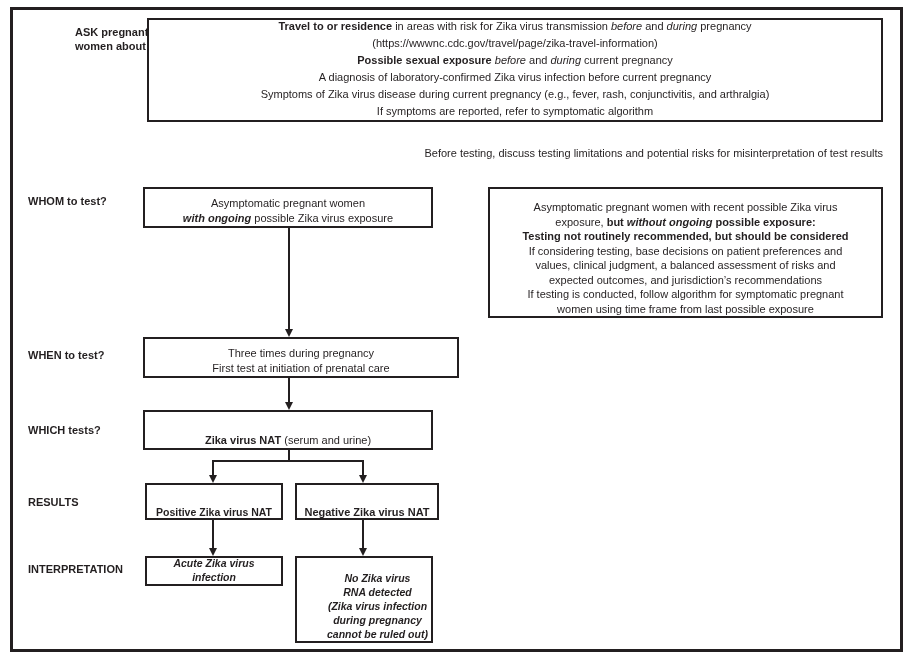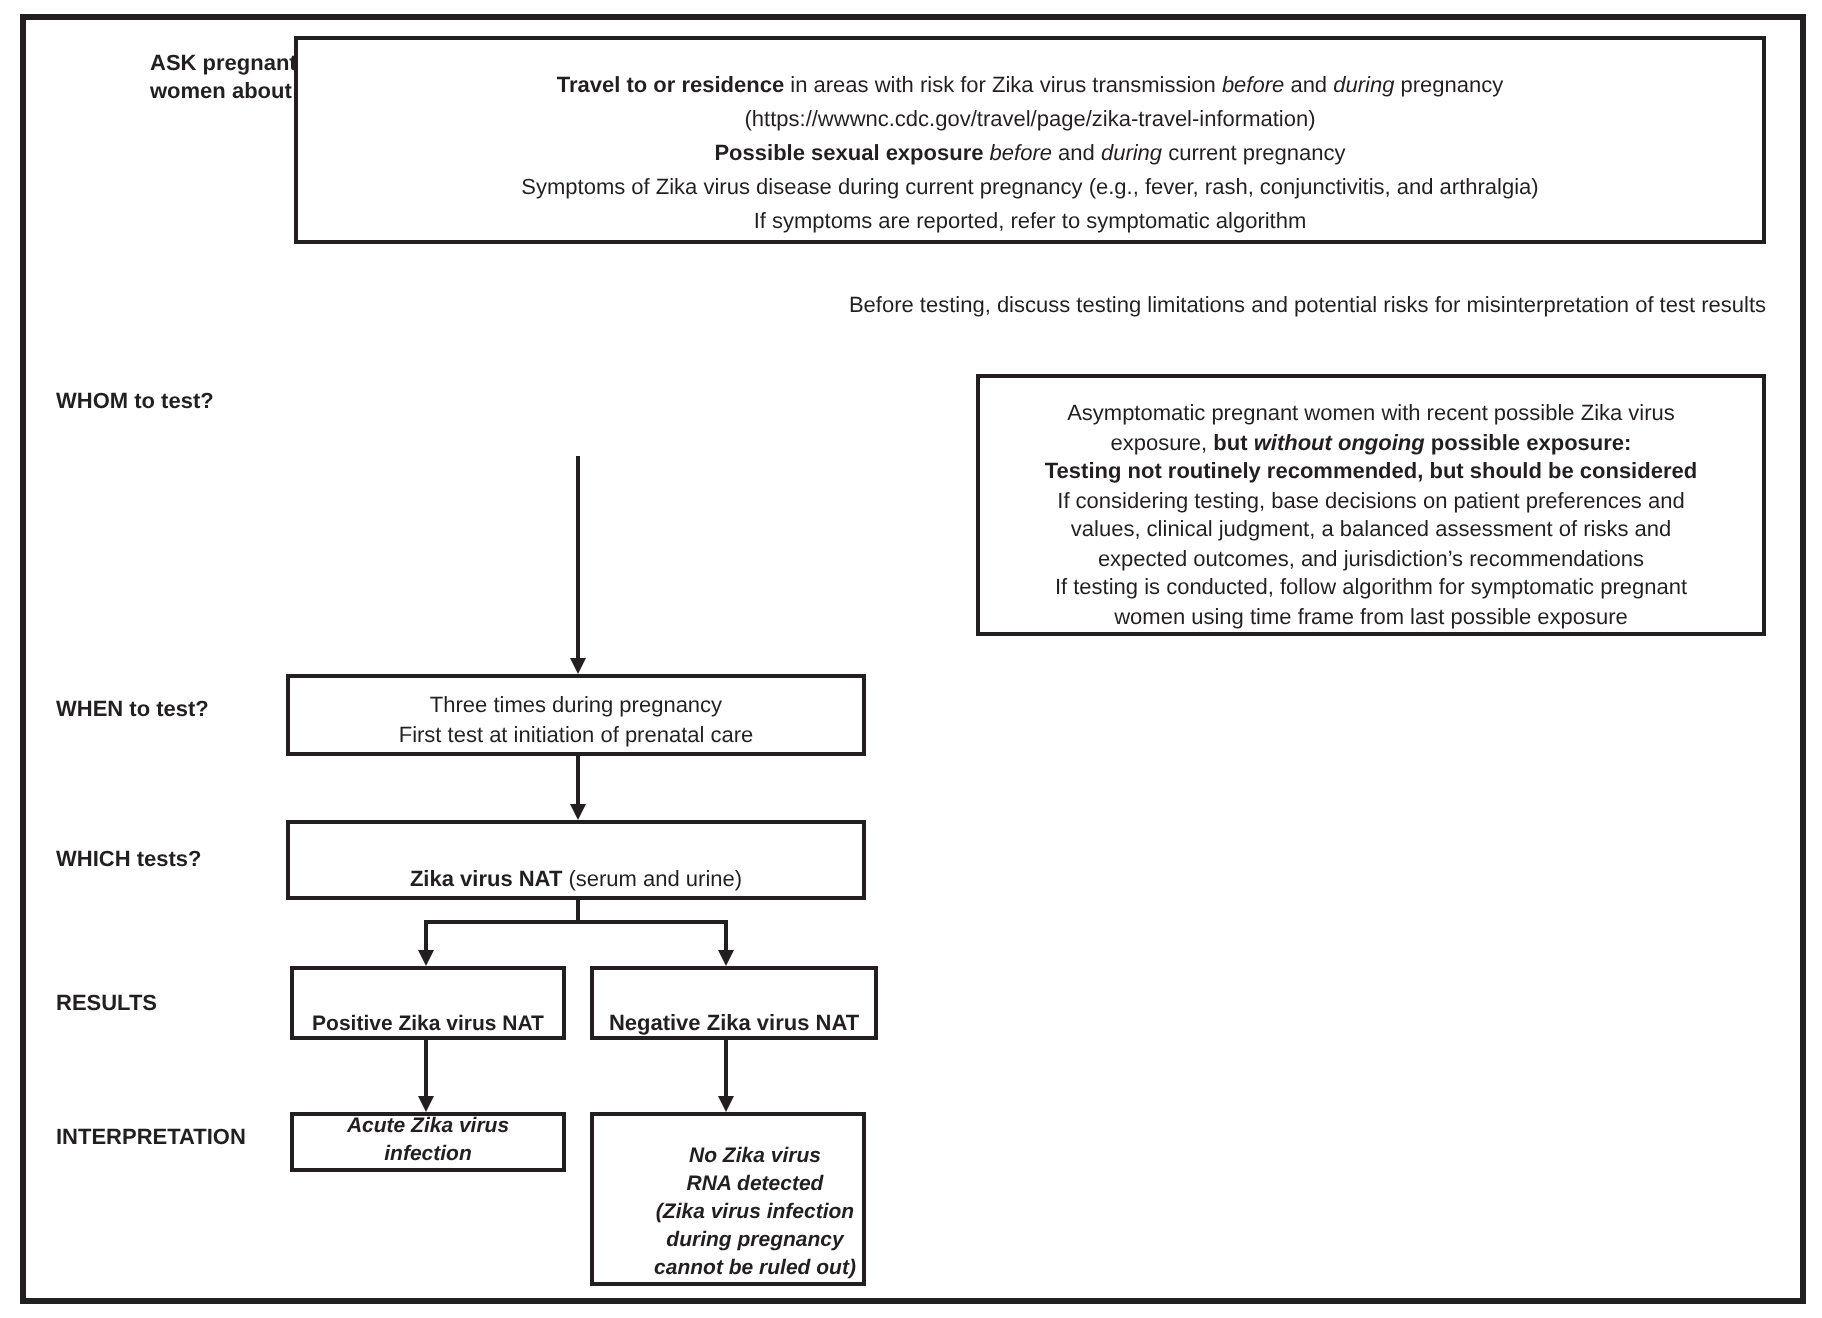--- a/index.html
+++ b/index.html
@@ -25,21 +25,21 @@
          justify-content:flex-end; text-align:center; }
   .tl { white-space:nowrap; }
   .b { font-weight:bold; }
   .i { font-style:italic; }
 
   #box-ask     { left:147px; top:18px;  width:736px; height:104px; line-height:17px; }
   .note        { position:absolute; left:147px; top:146px; width:736px;
                  text-align:right; line-height:14px; }
   #box-whom    { left:143px; top:187px; width:290px; height:41px; line-height:15px; }
   #box-noongoing { left:488px; top:187px; width:395px; height:131px; line-height:14.5px; }
-  #box-when    { left:143px; top:337px; width:290px; height:41px; line-height:15px; }
+  #box-when    { left:143px; top:337px; width:316px; height:41px; line-height:15px; }
   #box-which   { left:143px; top:410px; width:290px; height:40px; line-height:15px; }
   #box-respos  { left:145px; top:483px; width:138px; height:37px; font-size:10.5px; }
   #box-resneg  { left:295px; top:483px; width:144px; height:37px; font-size:11px; }
   #box-intpos  { left:145px; top:556px; width:138px; height:30px; font-size:10.5px; line-height:14px; }
   #box-intneg  { left:295px; top:556px; width:138px; height:87px; font-size:10.5px; line-height:14px;padding-left:27px; }
 
   .vline { position:absolute; width:2px; background:var(--ink); }
   .hline { position:absolute; height:2px; background:var(--ink); }
   .ahead { position:absolute; width:0; height:0;
            border-left:4.5px solid transparent; border-right:4.5px solid transparent;
@@ -68,28 +68,33 @@
       <div class="tl"><span class="b">RESULTS</span></div>
     </div>
   <div class="lbl" id="lbl-interpretation">
       <div class="tl"><span class="b">INTERPRETATION</span></div>
     </div>
 
   <div class="box" id="box-ask">
       <div class="tl"><span class="b">Travel to or residence</span><span> in areas with risk for Zika virus transmission </span><span class="i">before</span><span> and </span><span class="i">during</span><span> pregnancy</span></div>
       <div class="tl"><span>(https://wwwnc.cdc.gov/travel/page/zika-travel-information)</span></div>
       <div class="tl"><span class="b">Possible sexual exposure</span><span> </span><span class="i">before</span><span> and </span><span class="i">during</span><span> current pregnancy</span></div>
+      <div class="tl"><span>A diagnosis of laboratory-confirmed Zika virus infection before current pregnancy</span></div>
       <div class="tl"><span>Symptoms of Zika virus disease during current pregnancy (e.g., fever, rash, conjunctivitis, and arthralgia)</span></div>
       <div class="tl"><span>If symptoms are reported, refer to symptomatic algorithm</span></div>
     </div>
 
   <div class="note">
       <div class="tl"><span>Before testing, discuss testing limitations and potential risks for misinterpretation of test results</span></div>
     </div>
 
+  <div class="box" id="box-whom">
+      <div class="tl"><span>Asymptomatic pregnant women</span></div>
+      <div class="tl"><span class="b i">with ongoing</span><span> possible Zika virus exposure</span></div>
+    </div>
   <div class="box" id="box-noongoing">
       <div class="tl"><span>Asymptomatic pregnant women with recent possible Zika virus</span></div>
       <div class="tl"><span>exposure, </span><span class="b">but </span><span class="b i">without ongoing</span><span class="b"> possible exposure:</span></div>
       <div class="tl"><span class="b">Testing not routinely recommended, but should be considered</span></div>
       <div class="tl"><span>If considering testing, base decisions on patient preferences and</span></div>
       <div class="tl"><span>values, clinical judgment, a balanced assessment of risks and</span></div>
       <div class="tl"><span>expected outcomes, and jurisdiction’s recommendations</span></div>
       <div class="tl"><span>If testing is conducted, follow algorithm for symptomatic pregnant</span></div>
       <div class="tl"><span>women using time frame from last possible exposure</span></div>
     </div>

